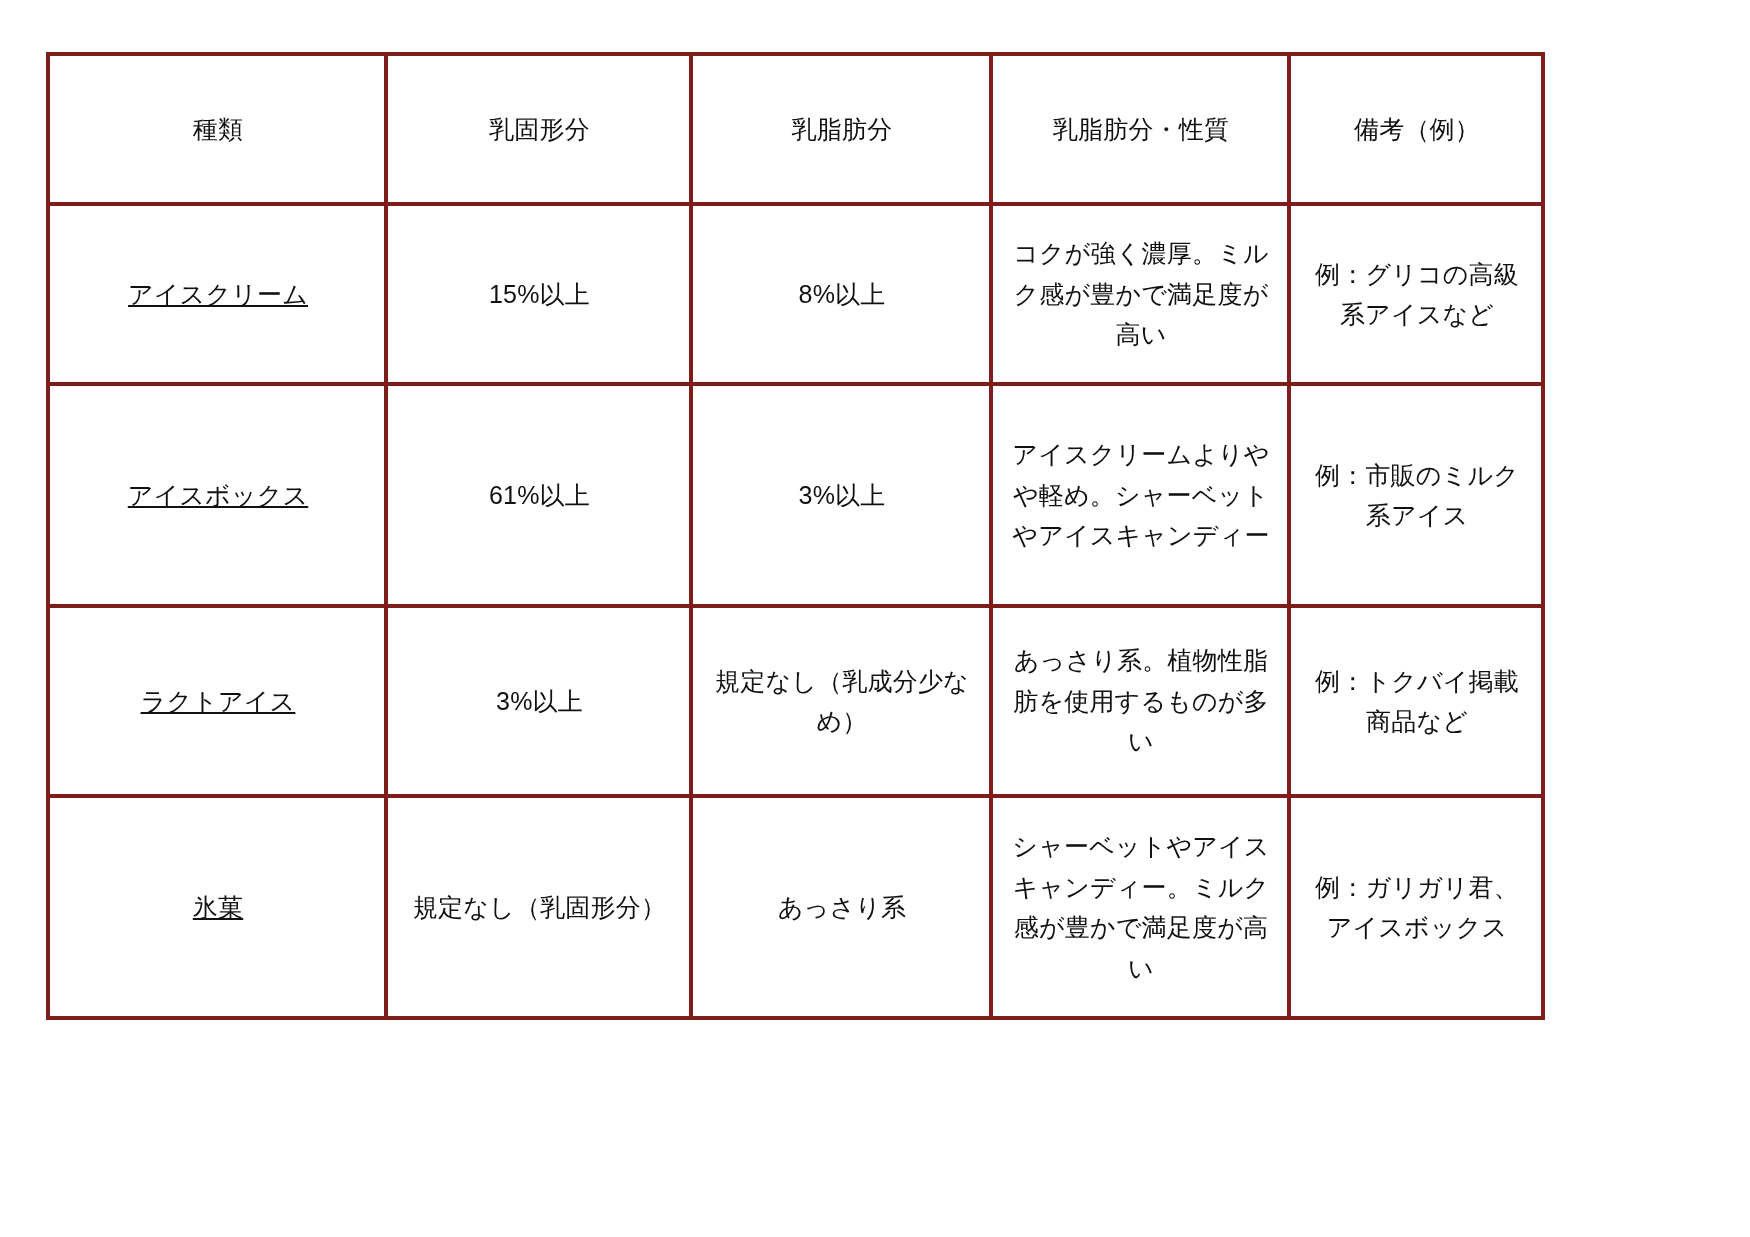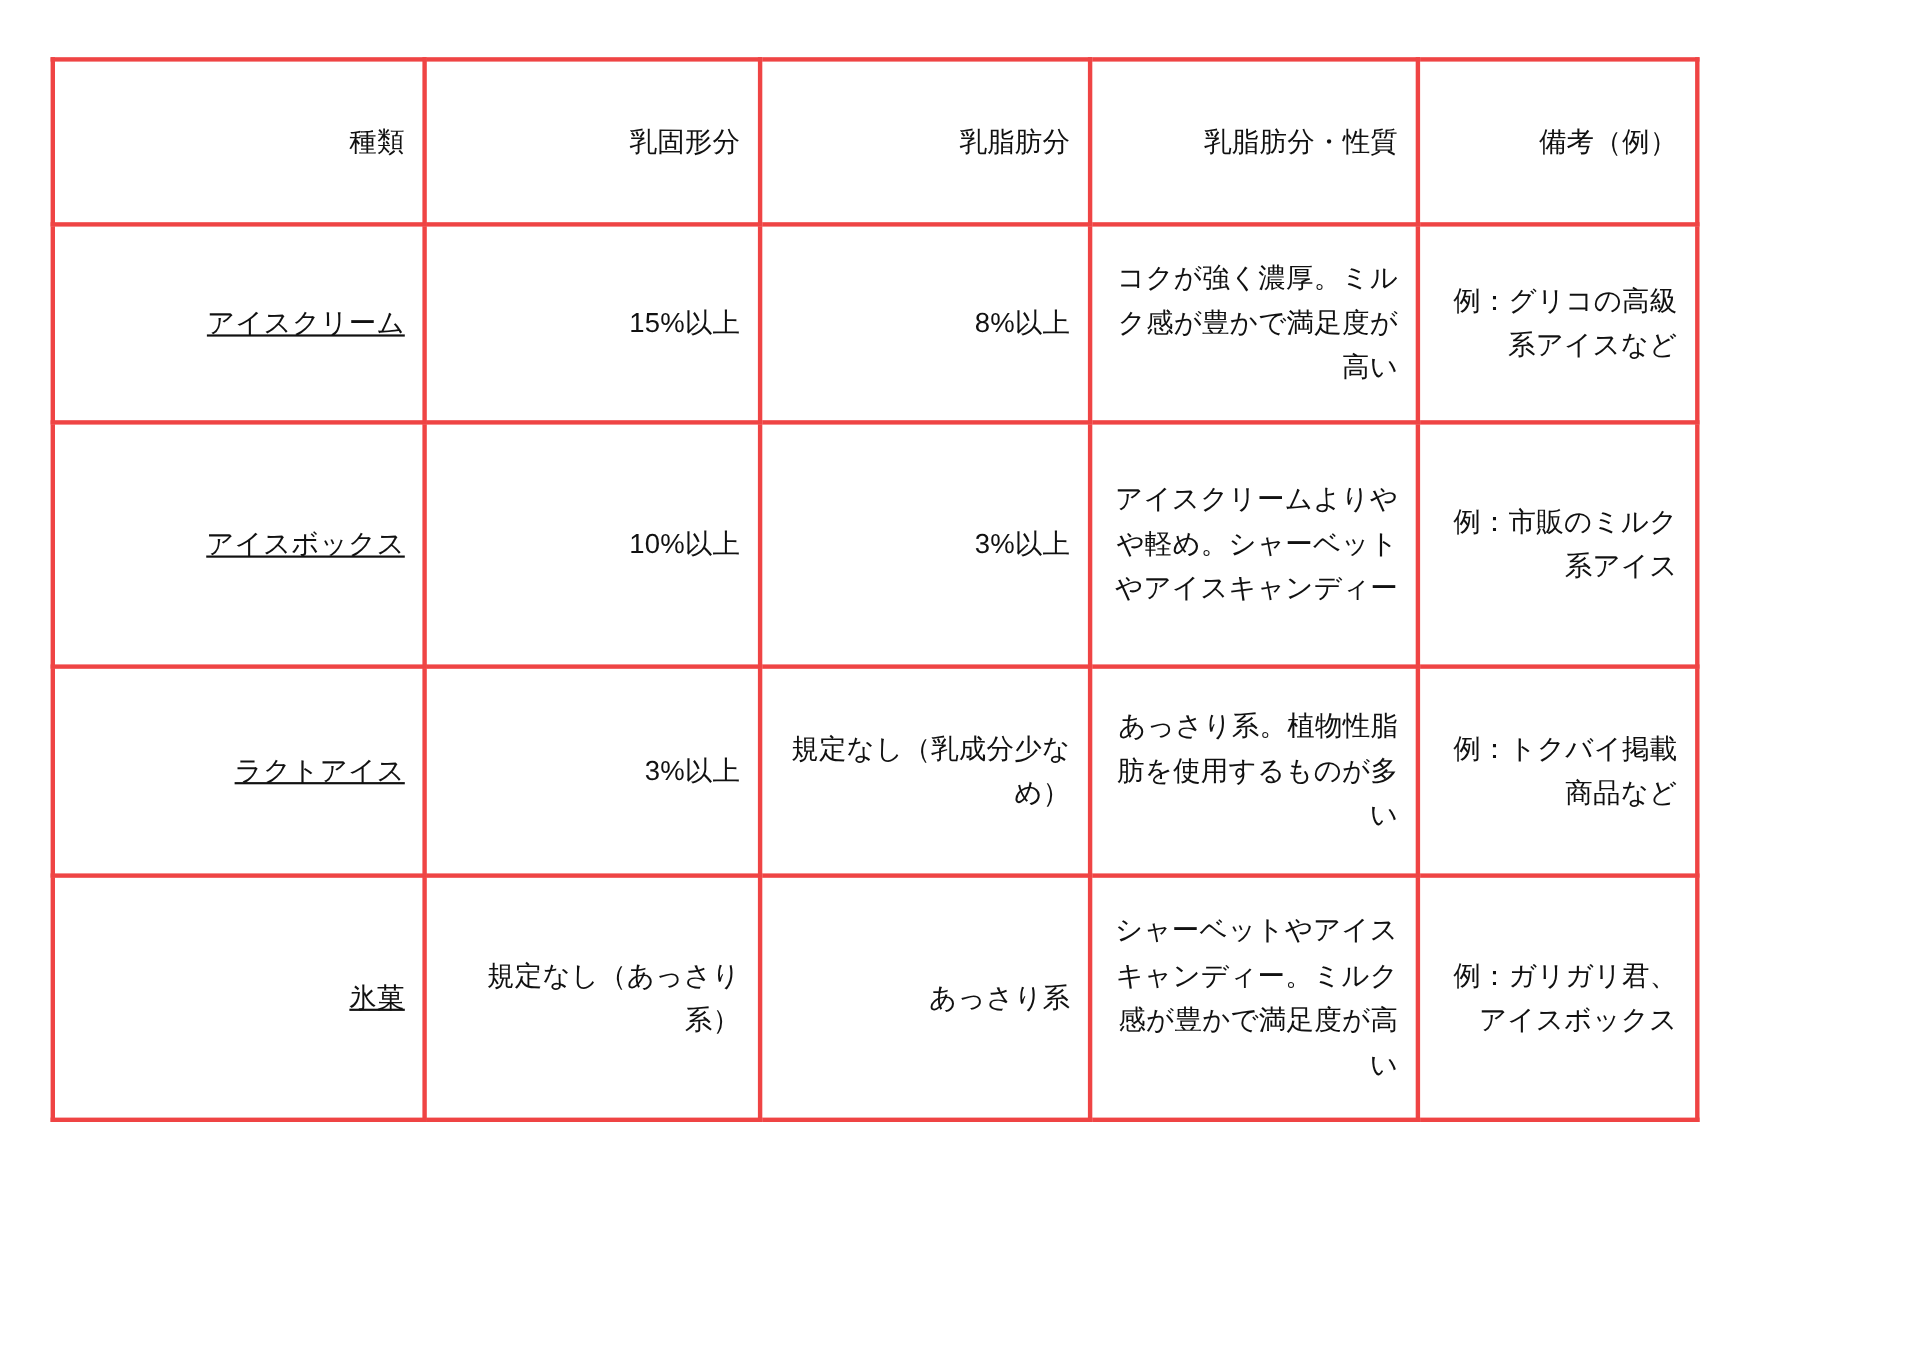--- a/index.html
+++ b/index.html
@@ -33,24 +33,24 @@
     width: 1495px;
     background: #ffffff;
   }
   table.spec-table col.c0 { width: 338px; }
   table.spec-table col.c1 { width: 305px; }
   table.spec-table col.c2 { width: 300px; }
   table.spec-table col.c3 { width: 298px; }
   table.spec-table col.c4 { width: 254px; }
 
   table.spec-table td, table.spec-table th {
-    border: 4px solid #ef4444;
+    border: 4px solid #7f1d1d;
     padding: 14px 16px 14px 18px;
     vertical-align: middle;
-    text-align: right;
+    text-align: center;
     font-size: 25px;
     line-height: 1.62;
     font-weight: normal;
     color: #111111;
     letter-spacing: 0.2px;
     word-break: break-all;
   }
   table.spec-table thead td {
     height: 118px;
   }
@@ -94,35 +94,35 @@
       <tbody>
         <tr class="r1">
           <td class="type-cell">アイスクリーム</td>
           <td>15%以上</td>
           <td>8%以上</td>
           <td class="desc-cell">コクが強く濃厚。ミルク感が豊かで満足度が高い</td>
           <td class="desc-cell">例：グリコの高級系アイスなど</td>
         </tr>
         <tr class="r2">
           <td class="type-cell">アイスボックス</td>
-          <td>10%以上</td>
+          <td>61%以上</td>
           <td>3%以上</td>
           <td class="desc-cell">アイスクリームよりやや軽め。シャーベットやアイスキャンディー</td>
           <td class="desc-cell">例：市販のミルク系アイス</td>
         </tr>
         <tr class="r3">
           <td class="type-cell">ラクトアイス</td>
           <td>3%以上</td>
           <td>規定なし（乳成分少なめ）</td>
           <td class="desc-cell">あっさり系。植物性脂肪を使用するものが多い</td>
           <td class="desc-cell">例：トクバイ掲載商品など</td>
         </tr>
         <tr class="r4">
           <td class="type-cell">氷菓</td>
-          <td>規定なし（あっさり系）</td>
+          <td>規定なし（乳固形分）</td>
           <td>あっさり系</td>
           <td class="desc-cell">シャーベットやアイスキャンディー。ミルク感が豊かで満足度が高い</td>
           <td class="desc-cell">例：ガリガリ君、アイスボックス</td>
         </tr>
       </tbody>
     </table>
   </div>
 </div>
 
 </body></html>

